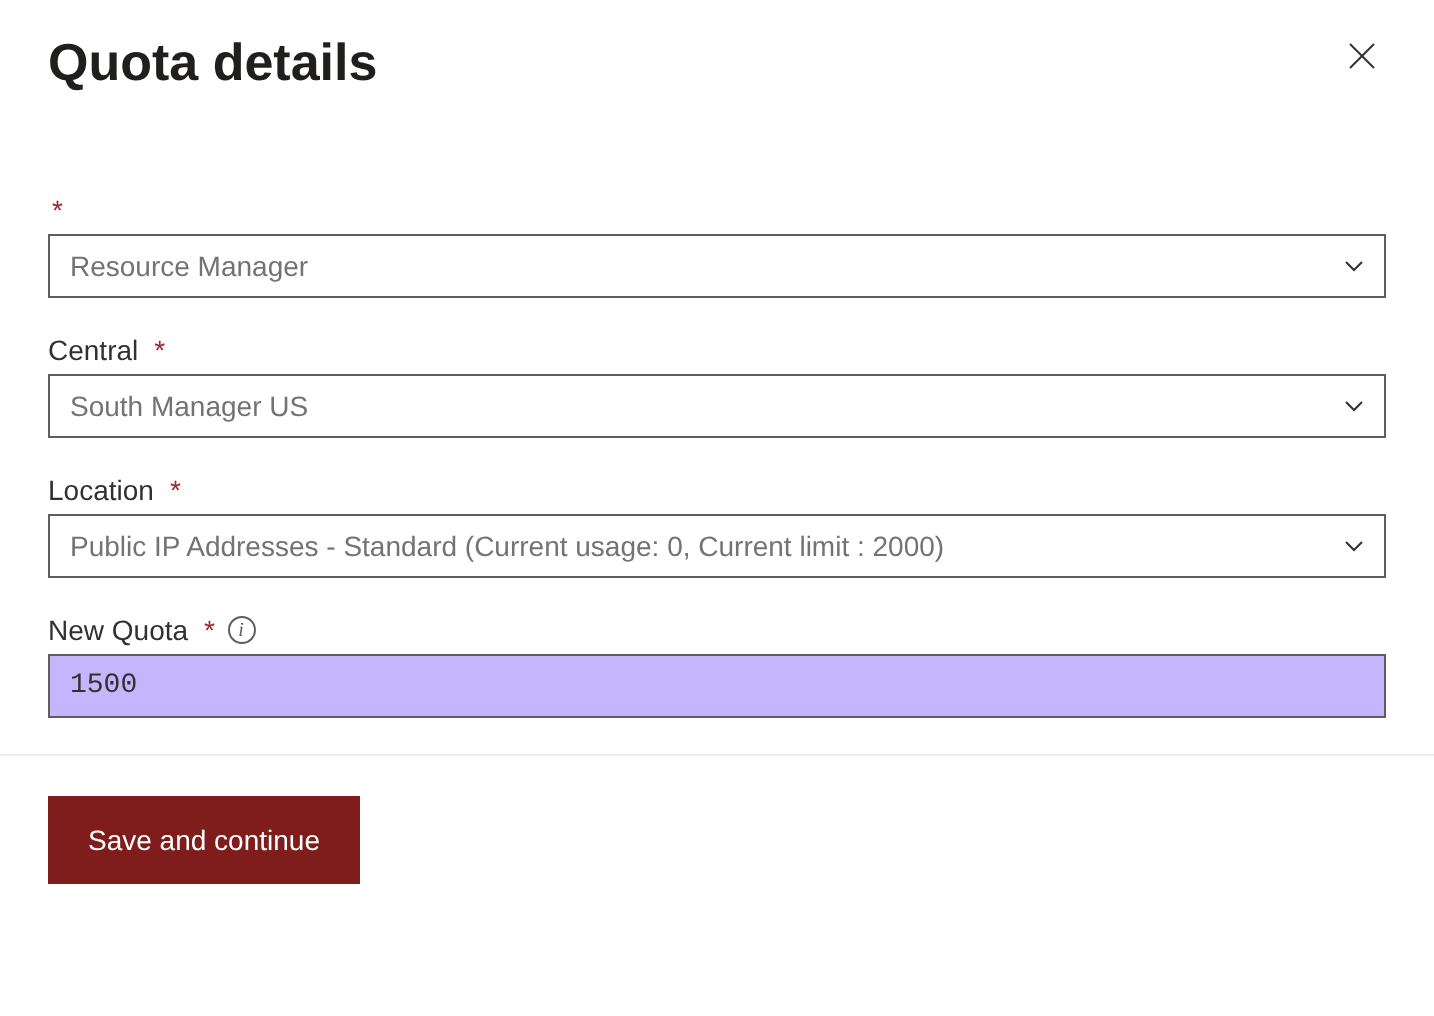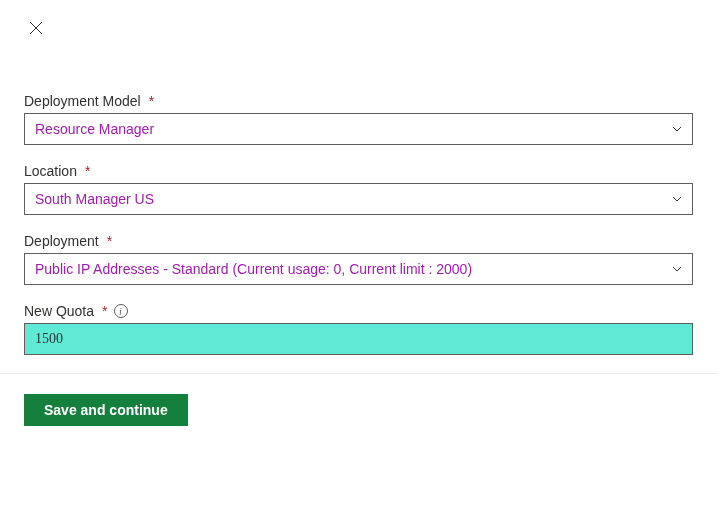--- a/index.html
+++ b/index.html
@@ -76,21 +76,21 @@
       position: relative;
       width: 100%;
     }
     .select-input {
       width: 100%;
       height: 32px;
       border: 1px solid #605e5c;
       background: #ffffff;
       padding: 0 32px 0 10px;
       font-size: 14px;
-      color: #a21caf;
+      color: #737373;
       font-family: inherit;
       cursor: pointer;
       text-align: left;
       display: flex;
       align-items: center;
     }
     .chevron {
       position: absolute;
       right: 10px;
       top: 50%;
@@ -99,99 +99,99 @@
     }
     .chevron svg {
       width: 12px;
       height: 12px;
       display: block;
     }
     .text-input {
       width: 100%;
       height: 32px;
       border: 1px solid #605e5c;
-      background: #5eead4;
+      background: #c4b5fd;
       padding: 0 10px;
       font-size: 14px;
       color: #323130;
-      font-family: Liberation Serif, serif;
+      font-family: Liberation Mono, monospace;
     }
     .divider {
       border: none;
       border-top: 1px solid #edebe9;
       margin: 12px 0 0 0;
       width: 100%;
     }
     .footer {
       padding: 20px 24px;
     }
     .primary-btn {
-      background: #15803d;
+      background: #7f1d1d;
       color: #ffffff;
       border: none;
       padding: 0 20px;
-      height: 32px;
-      font-size: 14px;
-      font-weight: 700;
+      height: 44px;
+      font-size: 14px;
+      font-weight: 400;
       font-family: inherit;
       cursor: pointer;
     }
   </style>
 </head>
 <body>
 
 <div class="panel">
   <div class="header">
+    <h1 class="title">Quota details</h1>
     <button class="close-btn">
       <span>
         <svg viewBox="0 0 16 16" stroke="currentColor" stroke-width="1" fill="none">
           <line x1="2" y1="2" x2="14" y2="14"></line>
           <line x1="14" y1="2" x2="2" y2="14"></line>
         </svg>
       </span>
     </button>
   </div>
 
   <div class="field">
     <div class="field-label">
-      <span>Deployment Model</span>
       <span class="required">*</span>
     </div>
     <div class="select-wrap">
       <button class="select-input">
         <span>Resource Manager</span>
       </button>
       <span class="chevron">
         <svg viewBox="0 0 12 12" stroke="#323130" stroke-width="1" fill="none">
           <polyline points="2,4 6,8 10,4"></polyline>
         </svg>
       </span>
     </div>
   </div>
 
   <div class="field">
     <div class="field-label">
-      <span>Location</span>
+      <span>Central</span>
       <span class="required">*</span>
     </div>
     <div class="select-wrap">
       <button class="select-input">
         <span>South Manager US</span>
       </button>
       <span class="chevron">
         <svg viewBox="0 0 12 12" stroke="#323130" stroke-width="1" fill="none">
           <polyline points="2,4 6,8 10,4"></polyline>
         </svg>
       </span>
     </div>
   </div>
 
   <div class="field">
     <div class="field-label">
-      <span>Deployment</span>
+      <span>Location</span>
       <span class="required">*</span>
     </div>
     <div class="select-wrap">
       <button class="select-input">
         <span>Public IP Addresses - Standard (Current usage: 0, Current limit : 2000)</span>
       </button>
       <span class="chevron">
         <svg viewBox="0 0 12 12" stroke="#323130" stroke-width="1" fill="none">
           <polyline points="2,4 6,8 10,4"></polyline>
         </svg>

